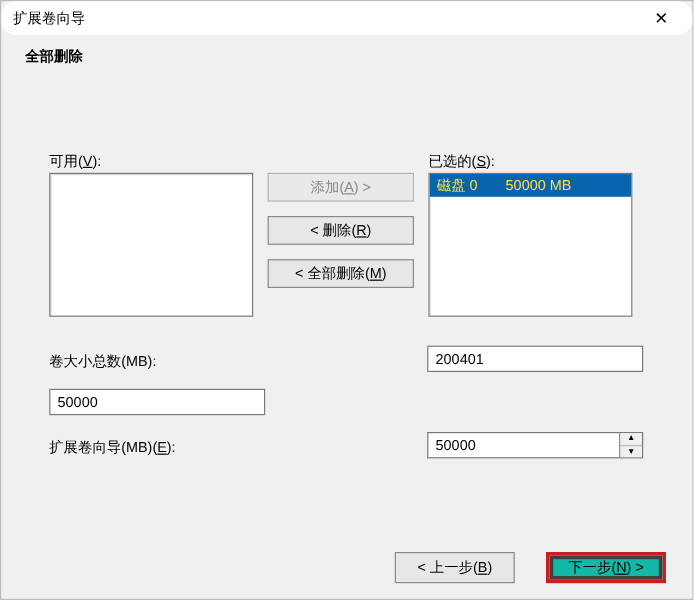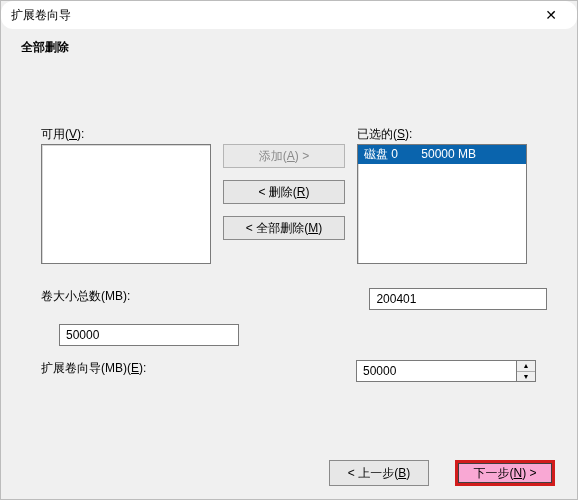--- a/index.html
+++ b/index.html
@@ -75,21 +75,21 @@
     box-sizing: border-box;
     overflow: auto;
   }
   .listbox .item {
     padding: 1px 6px;
     white-space: pre;
     font-size: 12px;
   }
   .listbox .item.selected {
     background: #0a64ad;
-    color: #ffffff;
+    color: #fde047;
   }
   .mid-buttons {
     display: flex;
     flex-direction: column;
     gap: 12px;
     margin-top: 18px;
     width: 122px;
   }
   .btn {
     height: 24px;
@@ -104,35 +104,34 @@
   }
   .btn.disabled {
     color: #8a8a8a;
     border-color: #b5b5b5;
     background: #e9e9e9;
     cursor: default;
   }
   u { text-decoration: underline; }
   .field-row {
     display: flex;
-    align-items: flex-start;
+    align-items: flex-end;
     margin-top: 14px;
   }
   .field-label {
     width: 315px;
   }
   .field-value {
     width: 180px;
     height: 22px;
     border: 1px solid #7a7a7a;
     background: #fff;
     box-sizing: border-box;
     padding: 3px 6px;
     font-size: 12px;
-    margin-left: 18px;
   }
   .spinner-wrap {
     width: 180px;
     height: 22px;
     display: flex;
     box-sizing: border-box;
   }
   .spinner-input {
     flex: 1;
     border: 1px solid #7a7a7a;
@@ -172,22 +171,22 @@
   }
   .btn-frame {
     border: 3px solid #d21c1c;
     box-sizing: border-box;
     padding: 0;
     display: flex;
   }
   .btn-frame .btn {
     width: 100%;
     height: 100%;
-    border: 1px solid #404040;
-    background: #f9a8d4;
+    border: 3px solid #404040;
+    background: #14b8a6;
   }
   .rows-block { margin-top: 24px; }
 </style>
 </head>
 <body>
 
 <div class="window">
 
   <div class="titlebar">
     <span>扩展卷向导</span>

